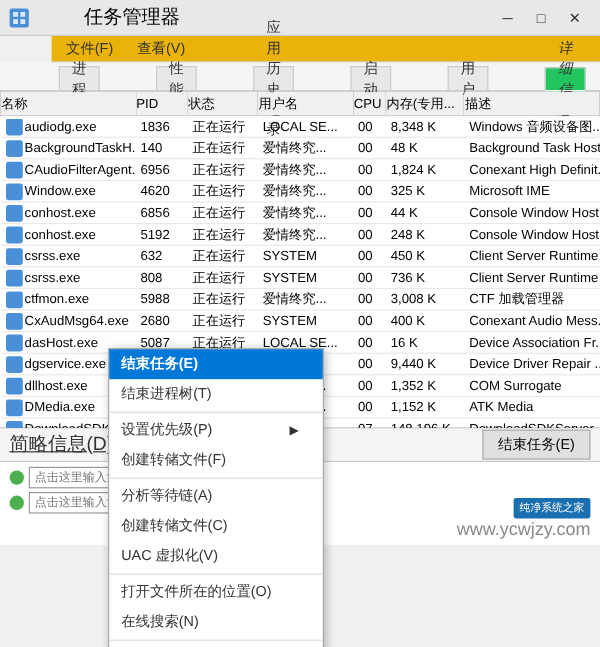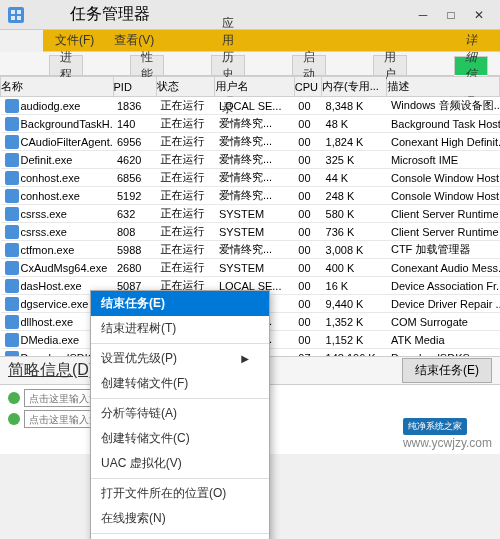--- a/index.html
+++ b/index.html
@@ -279,21 +279,21 @@
           <td>正在运行</td>
           <td>爱情终究...</td>
           <td>00</td>
           <td>1,824 K</td>
           <td>Conexant High Definit...</td>
         </tr>
         <tr>
           <td>
             <div class="name-cell">
               <span style="width:14px;height:14px;background:#4a90d9;border-radius:2px;display:inline-block;flex-shrink:0;"></span>
-              <span>Definit.exe</span>
+              <span>Window.exe</span>
             </div>
           </td>
           <td>4620</td>
           <td>正在运行</td>
           <td>爱情终究...</td>
           <td>00</td>
           <td>325 K</td>
           <td>Microsoft IME</td>
         </tr>
         <tr>
@@ -328,21 +328,21 @@
           <td>
             <div class="name-cell">
               <span style="width:14px;height:14px;background:#4a90d9;border-radius:2px;display:inline-block;flex-shrink:0;"></span>
               <span>csrss.exe</span>
             </div>
           </td>
           <td>632</td>
           <td>正在运行</td>
           <td>SYSTEM</td>
           <td>00</td>
-          <td>580 K</td>
+          <td>450 K</td>
           <td>Client Server Runtime ...</td>
         </tr>
         <tr>
           <td>
             <div class="name-cell">
               <span style="width:14px;height:14px;background:#4a90d9;border-radius:2px;display:inline-block;flex-shrink:0;"></span>
               <span>csrss.exe</span>
             </div>
           </td>
           <td>808</td>
@@ -462,23 +462,23 @@
 <div style="background:white; border-top:1px solid #ccc; padding:4px 8px; display:flex; flex-direction:column; gap:3px; height:70px; position:relative;">
   <div style="display:flex; align-items:center; gap:4px;">
     <div style="width:12px; height:12px; background:#4caf50; border-radius:50%; flex-shrink:0;"></div>
     <input type="text" style="flex: 1 1 0%; height: 18px; border: 1px solid rgb(153, 153, 153); font-size: 10px; padding: 1px 4px; color: rgb(170, 170, 170); max-width: 150px;" placeholder="点击这里输入注意事项...">
   </div>
   <div style="display:flex; align-items:center; gap:4px;">
     <div style="width:12px; height:12px; background:#4caf50; border-radius:50%; flex-shrink:0;"></div>
     <input type="text" style="flex: 1 1 0%; height: 18px; border: 1px solid rgb(153, 153, 153); font-size: 10px; padding: 1px 4px; color: rgb(170, 170, 170); max-width: 150px;" placeholder="点击这里输入注意事项...">
   </div>
 
-  <div style="position:absolute; right:8px; bottom:4px; display:flex; flex-direction:column; align-items:flex-start; gap:1px;">
+  <div style="position:absolute; right:8px; bottom:4px; display:flex; flex-direction:column; align-items:flex-end; gap:1px;">
     <div style="background:#1a6fb0; color:white; font-size:9px; padding:2px 5px; border-radius:2px;">纯净系统之家</div>
-    <div style="font-size:12px; color:#888;">www.ycwjzy.com</div>
+    <div style="font-size:15px; color:#888;">www.ycwjzy.com</div>
   </div>
 </div>
 
 <div class="context-menu" id="context-menu">
 <div class="ctx-item highlighted">结束任务(E)</div>
     <div class="ctx-item">结束进程树(T)</div>
     <div class="ctx-separator"></div>
     <div class="ctx-item">
       <span>设置优先级(P)</span>
       <span class="ctx-arrow">▶</span>

